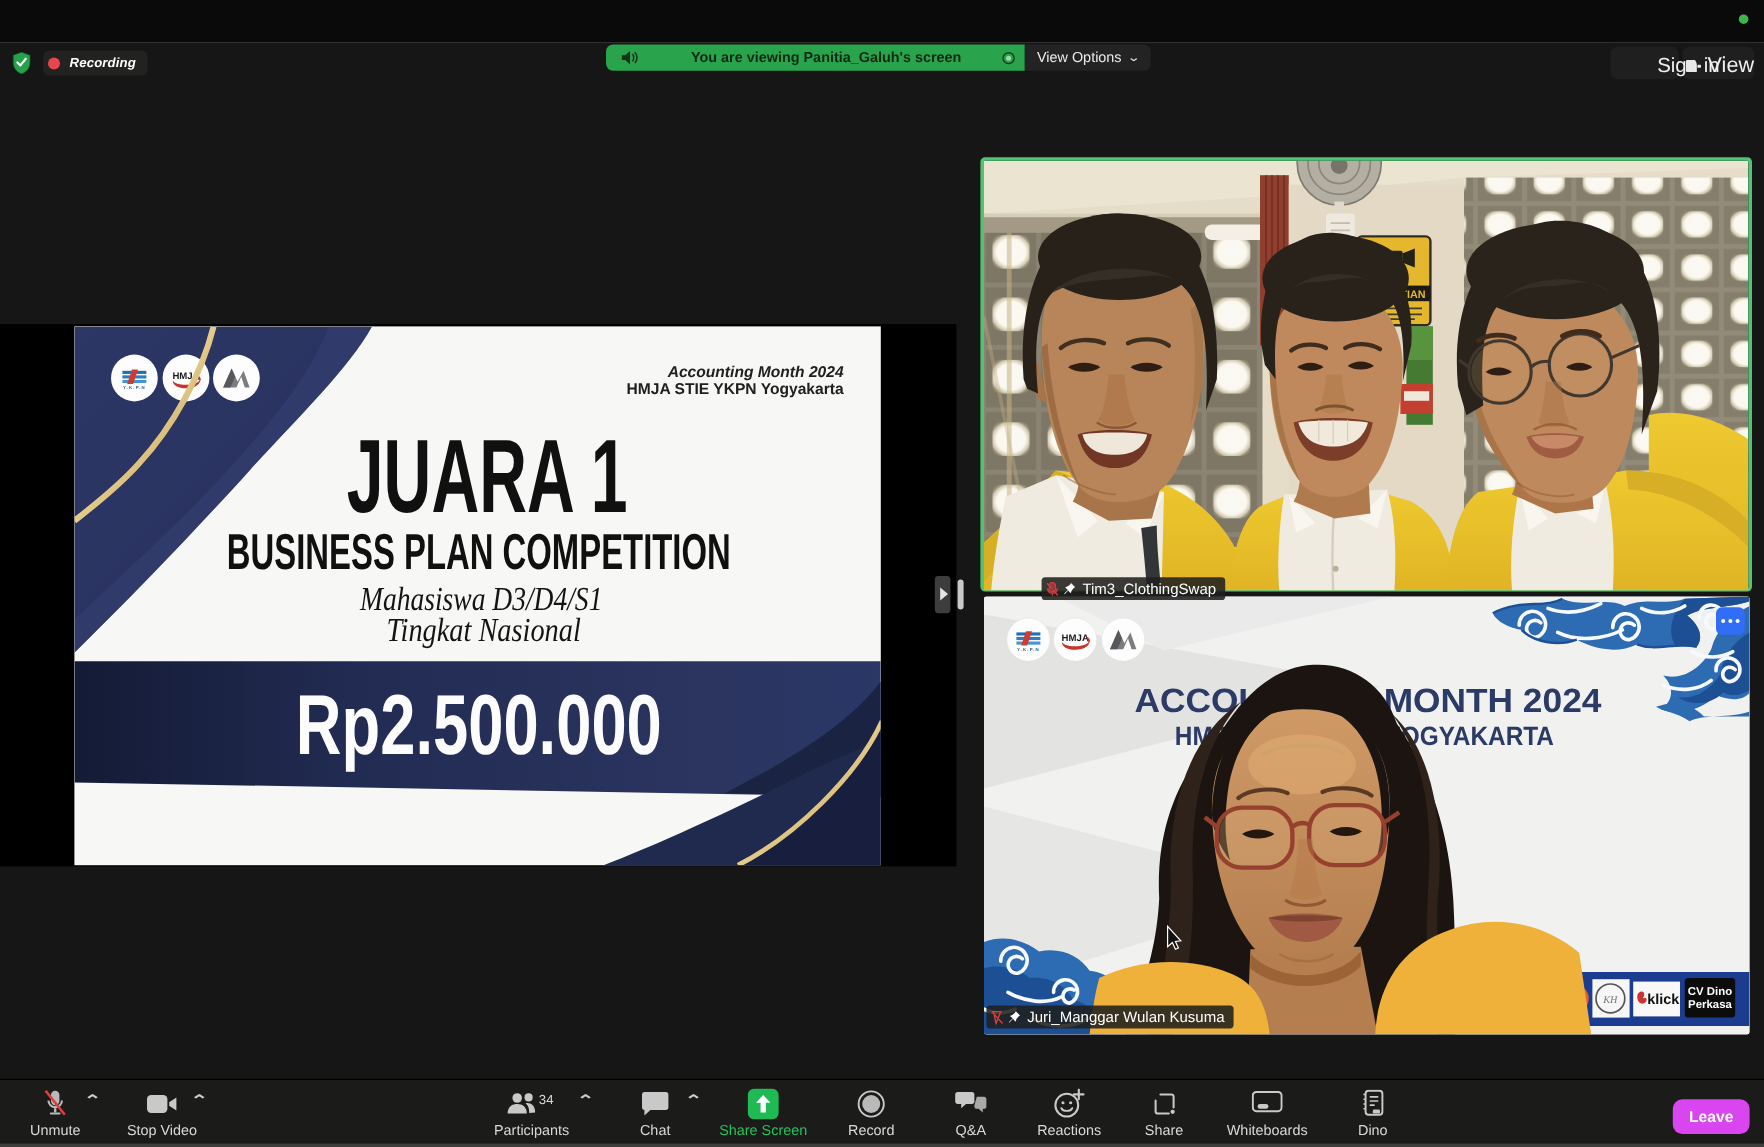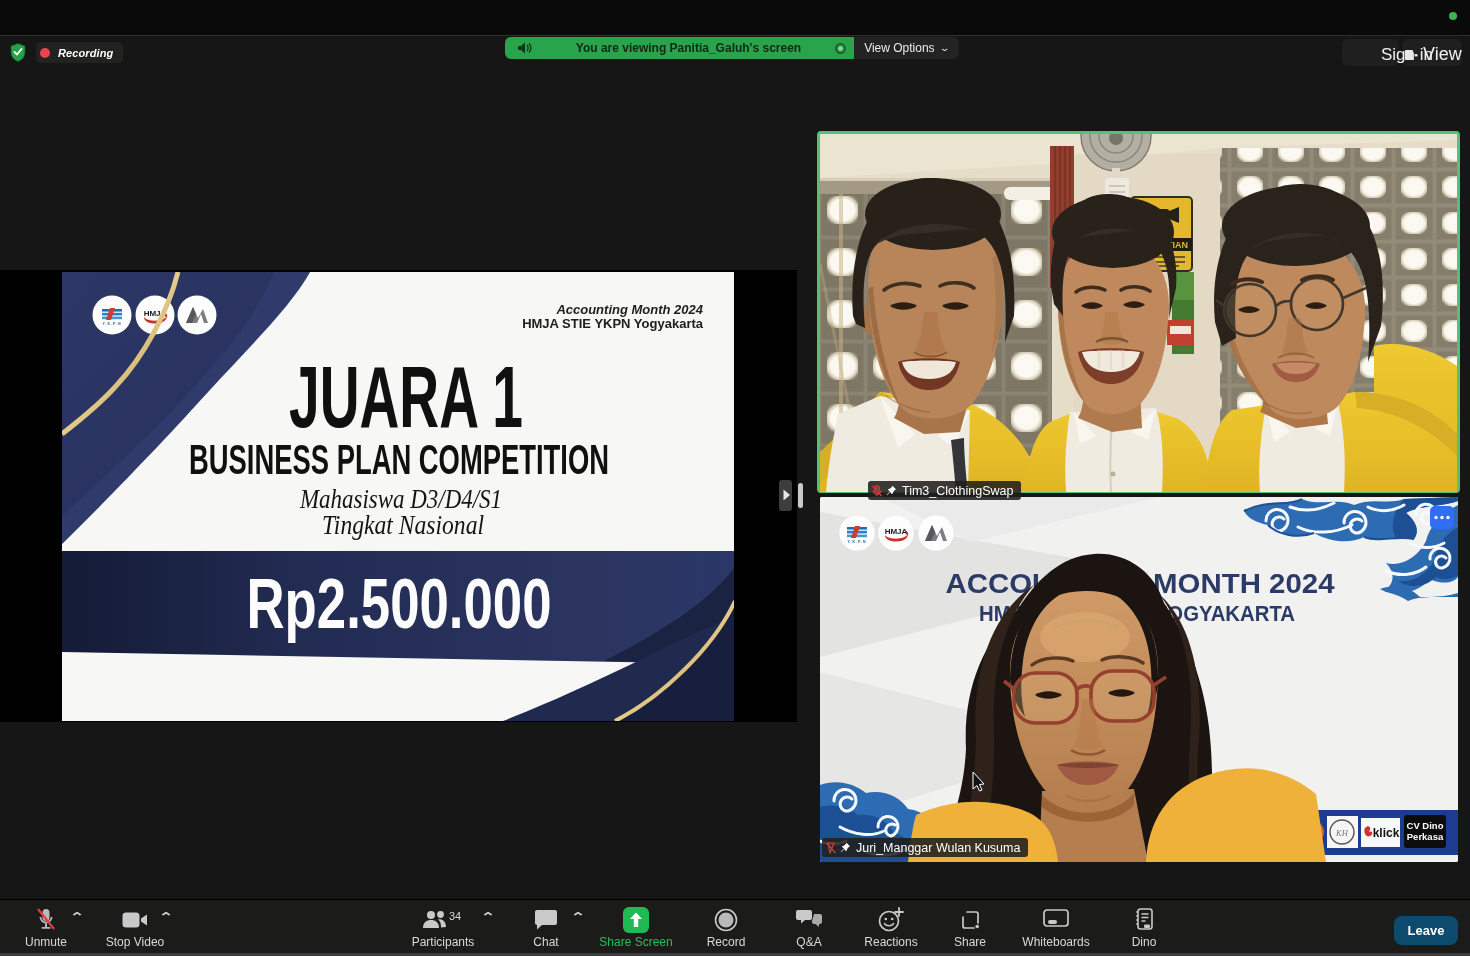--- a/index.html
+++ b/index.html
@@ -24,21 +24,21 @@
   #tile1{position:absolute;left:817px;top:131px;width:643px;height:362px;background:#0c271a;border:3px solid #52c273;border-radius:4px;}
   #tile1 .inner{position:absolute;left:0;top:0;width:637px;height:358px;overflow:hidden;}
   #tile2{position:absolute;left:820px;top:497px;width:638px;height:365px;background:#eee;overflow:hidden;border-radius:2px;}
   .namelabel{position:absolute;height:19px;background:rgba(32,32,30,0.88);border-radius:3px;display:flex;align-items:center;padding:0 8px 0 4px;color:#fff;font-size:12.5px;white-space:nowrap;}
   
   #toolbar{position:absolute;left:0;top:899px;width:1470px;height:57px;background:#1b1b1a;border-top:1px solid #000;}
   .titem{position:absolute;top:6px;display:flex;flex-direction:column;align-items:center;color:#d9d9d9;font-size:12px;}
   .titem .ic{height:28px;display:flex;align-items:center;justify-content:flex-end;}
   .titem .lb{margin-top:1px;}
   .caret{position:absolute;top:10px;color:#cfcfcf;font-size:12px;font-weight:bold;transform:scale(1.5,1.0);}
-  #leave{position:absolute;left:1394px;top:916px;width:64px;height:29px;background:#0c4a6e;border-radius:8px;color:#fff;font-weight:bold;font-size:13px;display:flex;align-items:center;justify-content:center;}
+  #leave{position:absolute;left:1394px;top:916px;width:64px;height:29px;background:#d946ef;border-radius:8px;color:#fff;font-weight:bold;font-size:13px;display:flex;align-items:center;justify-content:center;}
 </style>
 </head>
 <body>
 <div id="app">
 
   <div id="shareview">
     <div id="slide">
       <svg width="672" height="449" viewBox="0 0 672 449">
         <defs>
           <linearGradient id="blobg" x1="0" y1="0" x2="1" y2="1">

